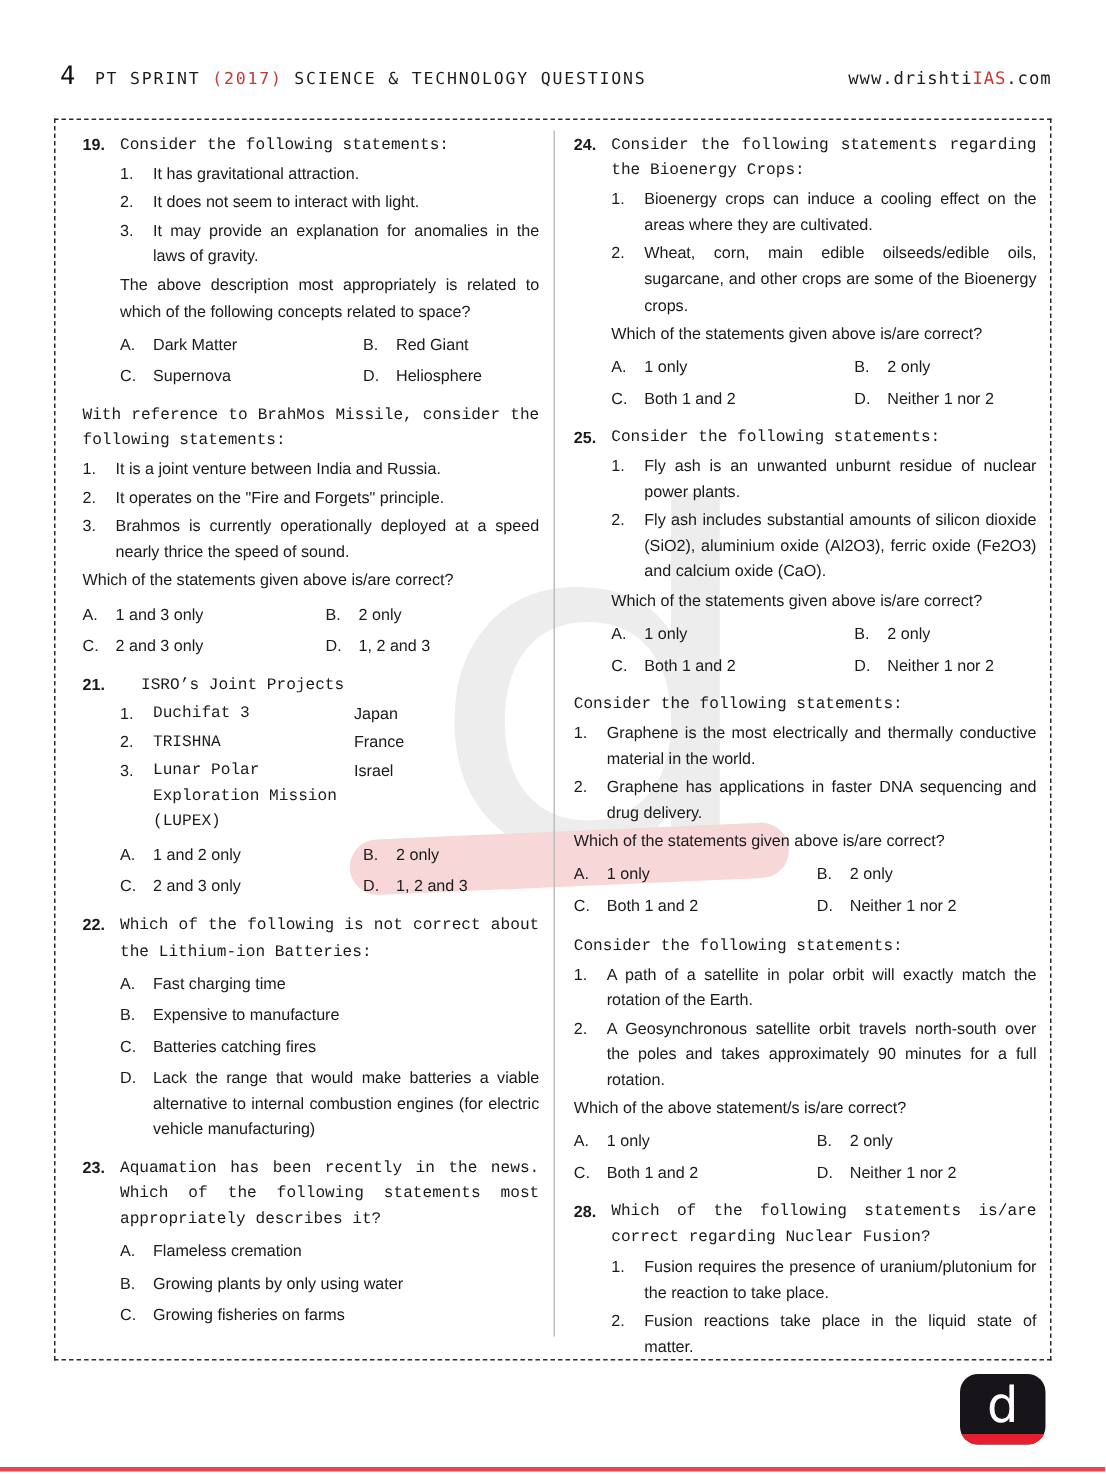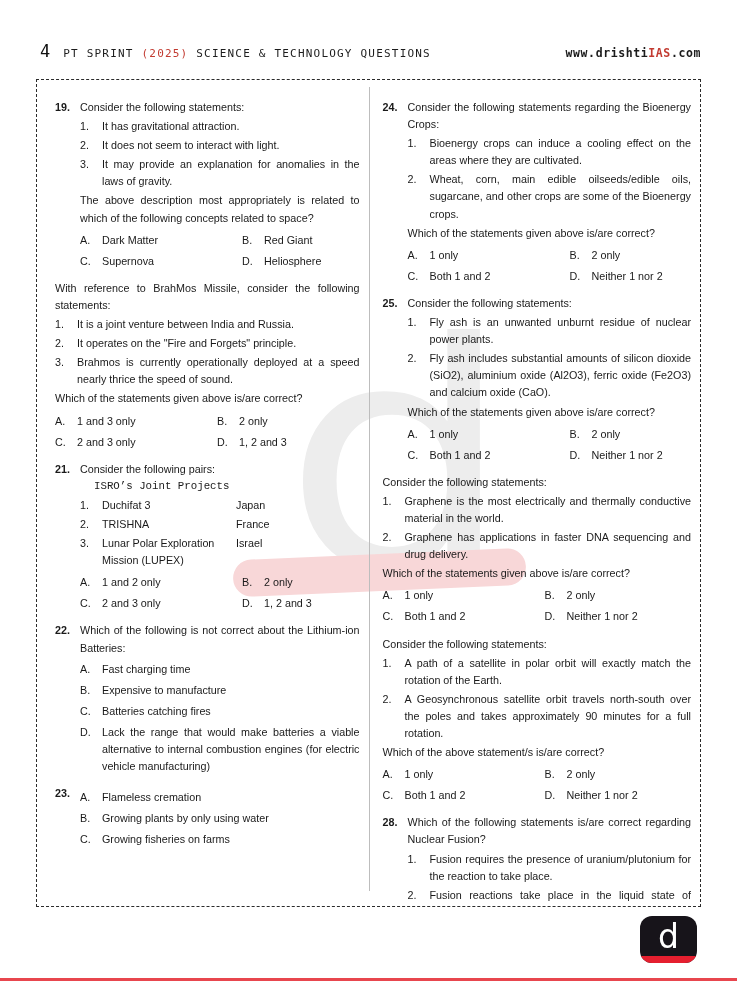--- a/index.html
+++ b/index.html
@@ -9,21 +9,21 @@
   }
   
   .hdr{
     position:absolute;top:41px;left:40px;width:661px;
     display:flex;align-items:baseline;
     font-family:"DejaVu Sans Mono", monospace;
   }
   .hdr .pageno{font-size:17px;margin-right:13px;color:#111;}
   .hdr .title{font-size:11px;letter-spacing:1.2px;color:#1c1c1c;white-space:nowrap;}
   .accent{color:#c23a30;}
-  .hdr .site{margin-left:auto;font-size:11.5px;letter-spacing:.6px;color:#1c1c1c;white-space:nowrap;font-weight:bold;}
+  .hdr .site{margin-left:auto;font-size:11.5px;letter-spacing:.6px;color:#1c1c1c;white-space:nowrap;}
   
   .box{
     position:absolute;left:36px;top:79px;width:665px;height:828px;
     border:1.5px dashed #2b2b2b;box-sizing:border-box;overflow:hidden;
   }
   .wm{position:absolute;inset:0;z-index:0;pointer-events:none;}
   .wm-d{
     position:absolute;left:246px;top:222px;
     font-family:"DejaVu Sans", sans-serif;font-size:312px;line-height:1;
     color:#ededed;transform:scaleX(1.16);transform-origin:left top;
@@ -32,56 +32,56 @@
     position:absolute;left:196px;top:474px;width:293px;height:37px;
     background:#f8d7d8;border-radius:19px;transform:rotate(-2.5deg);
   }
   .cols{position:relative;z-index:1;display:flex;height:100%;}
   .col{width:50%;box-sizing:border-box;padding:9px 9px 0 18px;}
   .col.right{padding-left:14px;}
   .divider{
     position:absolute;z-index:1;left:332px;top:7px;bottom:15px;width:1px;background:#bdbdbd;
   }
   
-  .q{display:flex;margin-bottom:9px;font-size:10.75px;line-height:17.1px;margin-top:10px;}
+  .q{display:flex;margin-bottom:9px;font-size:10.75px;line-height:17.1px;}
   .qn{width:25px;flex:none;font-weight:bold;}
   .qb{flex:1;min-width:0;}
-  .jt{text-align:justify;}
+  .jt{text-align:justify;font-family:Liberation Mono, monospace;}
   .st{display:flex;margin-top:2px;}
   .sn{width:22px;flex:none;}
   .sx{flex:1;min-width:0;text-align:justify;}
   .post{margin-top:2px;text-align:justify;}
   .og{display:grid;grid-template-columns:162px 1fr;margin-top:1px;}
   .og1{margin-top:1px;}
   .op{display:flex;margin-top:4px;}
   .ol{width:22px;flex:none;}
   .ox{flex:1;min-width:0;text-align:justify;}
   .ph{display:flex;padding-left:14px;}
   .phl{width:142px;flex:none;font-family:Liberation Mono, monospace;}
   .phr{flex:1;}
   .pr{display:flex;margin-top:2px;}
-  .pl{width:134px;flex:none;}
+  .pl{width:134px;flex:none;font-family:Liberation Mono, monospace;}
   
   .logo{
     position:absolute;left:640px;top:916px;width:57px;height:47px;
     background:#17141a;border-radius:12px;overflow:hidden;
   }
   .logo .d{
     color:#ffffff;font-family:"DejaVu Sans", sans-serif;font-size:33px;
     text-align:center;line-height:42px;
   }
   .logo .band{position:absolute;left:0;right:0;bottom:0;height:7px;background:#e51f2f;}
   .footrule{position:absolute;left:0;right:0;top:978px;height:3px;background:#e8464e;}
 </style>
 </head>
 <body>
 
 <div class="hdr">
   <span class="pageno">4</span>
-  <span class="title"><span>PT SPRINT </span><span class="accent">(2025)</span><span> SCIENCE &amp; TECHNOLOGY QUESTIONS</span></span>
+  <span class="title"><span>PT SPRINT </span><span class="accent">(2017)</span><span> SCIENCE &amp; TECHNOLOGY QUESTIONS</span></span>
   <span class="site"><span>www.drishti</span><span class="accent">IAS</span><span>.com</span></span>
 </div>
 
 <div class="box">
   <div class="wm">
     <div class="wm-d">d</div>
     <div class="wm-band"></div>
   </div>
   <div class="divider"></div>
   <div class="cols">
@@ -159,21 +159,20 @@
                 <span class="ol">D.</span>
                 <span class="ox">1, 2 and 3</span>
               </div>
           </div>
         </div>
       </div>
 
       <div class="q">
         <div class="qn">21.</div>
         <div class="qb">
-          <div class="jt">Consider the following pairs:</div>
           <div class="ph">
               <span class="phl">ISRO’s Joint Projects</span>
             </div>
           <div class="pr">
               <span class="sn">1.</span>
               <span class="pl">Duchifat 3</span>
               <span class="phr">Japan</span>
             </div>
           <div class="pr">
               <span class="sn">2.</span>
@@ -227,20 +226,21 @@
                 <span class="ol">D.</span>
                 <span class="ox">Lack the range that would make batteries a viable alternative to internal combustion engines (for electric vehicle manufacturing)</span>
               </div>
           </div>
         </div>
       </div>
 
       <div class="q">
         <div class="qn">23.</div>
         <div class="qb">
+          <div class="jt">Aquamation has been recently in the news. Which of the following statements most appropriately describes it?</div>
           <div class="og1">
             <div class="op">
                 <span class="ol">A.</span>
                 <span class="ox">Flameless cremation</span>
               </div>
             <div class="op">
                 <span class="ol">B.</span>
                 <span class="ox">Growing plants by only using water</span>
               </div>
             <div class="op">

